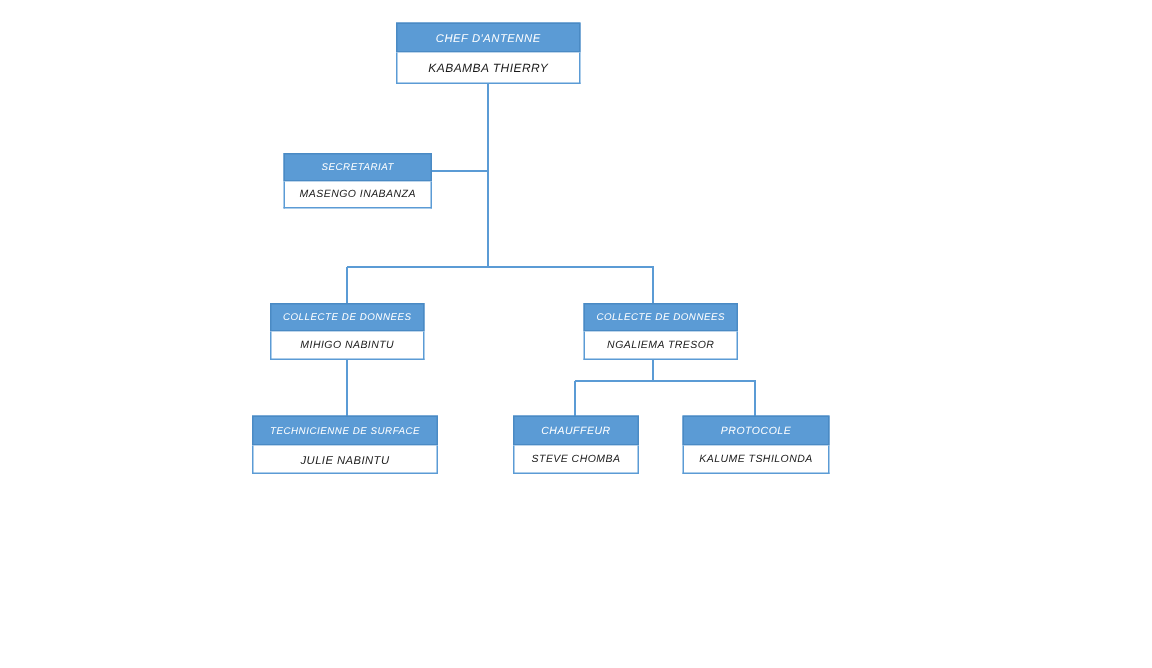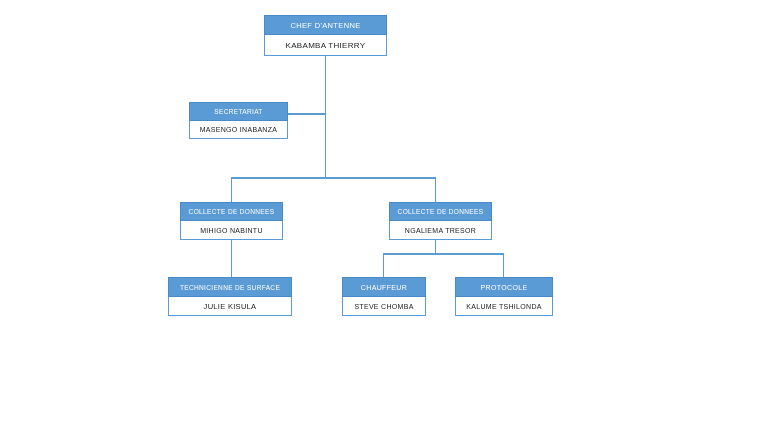--- a/index.html
+++ b/index.html
@@ -22,20 +22,21 @@
     position: absolute;
     left: 0;
     top: 0;
     width: 768px;
     height: 445px;
     pointer-events: none;
   }
   .node {
     position: absolute;
     box-sizing: border-box;
+    font-style: italic;
   }
   .node-title {
     box-sizing: border-box;
     background: #5B9BD5;
     border: 1px solid #4A8AC4;
     color: #ffffff;
     text-align: center;
     letter-spacing: 0.35px;
     display: flex;
     align-items: center;
@@ -100,21 +101,21 @@
     <div class="node-name" style="height:19px; font-size:7px;">MIHIGO NABINTU</div>
   </div>
 
   <div class="node" style="left:389px; top:202px; width:103px;">
     <div class="node-title" style="height:19px; font-size:6.5px;">COLLECTE DE DONNEES</div>
     <div class="node-name" style="height:19px; font-size:7px;">NGALIEMA TRESOR</div>
   </div>
 
   <div class="node" style="left:168px; top:277px; width:124px;">
     <div class="node-title" style="height:20px; font-size:6.5px;">TECHNICIENNE DE SURFACE</div>
-    <div class="node-name" style="height:19px; font-size:7.5px;">JULIE KISULA</div>
+    <div class="node-name" style="height:19px; font-size:7.5px;">JULIE NABINTU</div>
   </div>
 
   <div class="node" style="left:342px; top:277px; width:84px;">
     <div class="node-title" style="height:20px; font-size:7px;">CHAUFFEUR</div>
     <div class="node-name" style="height:19px; font-size:7px;">STEVE  CHOMBA</div>
   </div>
 
   <div class="node" style="left:455px; top:277px; width:98px;">
     <div class="node-title" style="height:20px; font-size:7px;">PROTOCOLE</div>
     <div class="node-name" style="height:19px; font-size:7px;">KALUME TSHILONDA</div>

